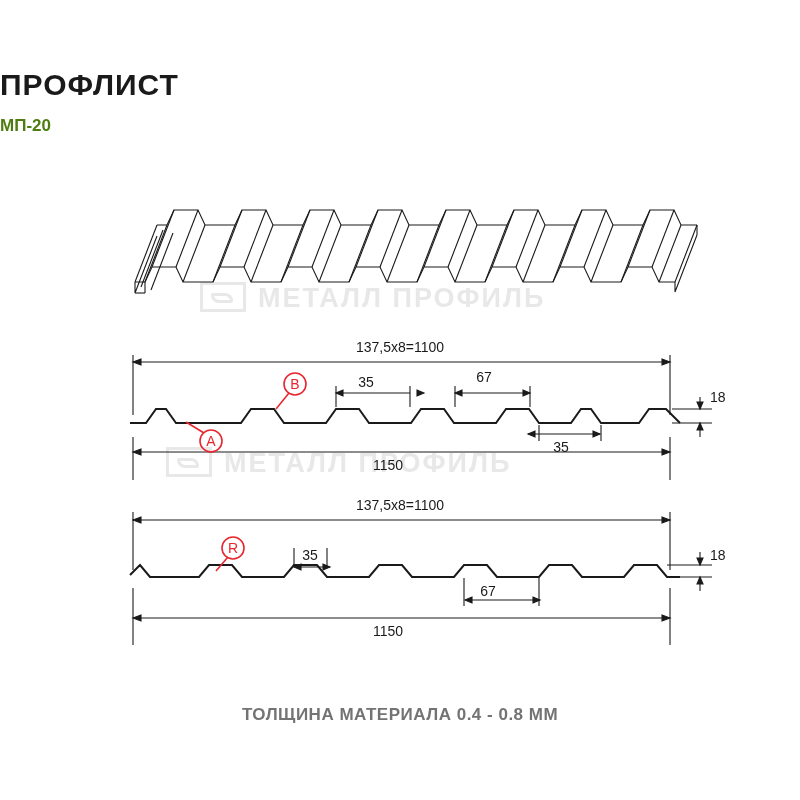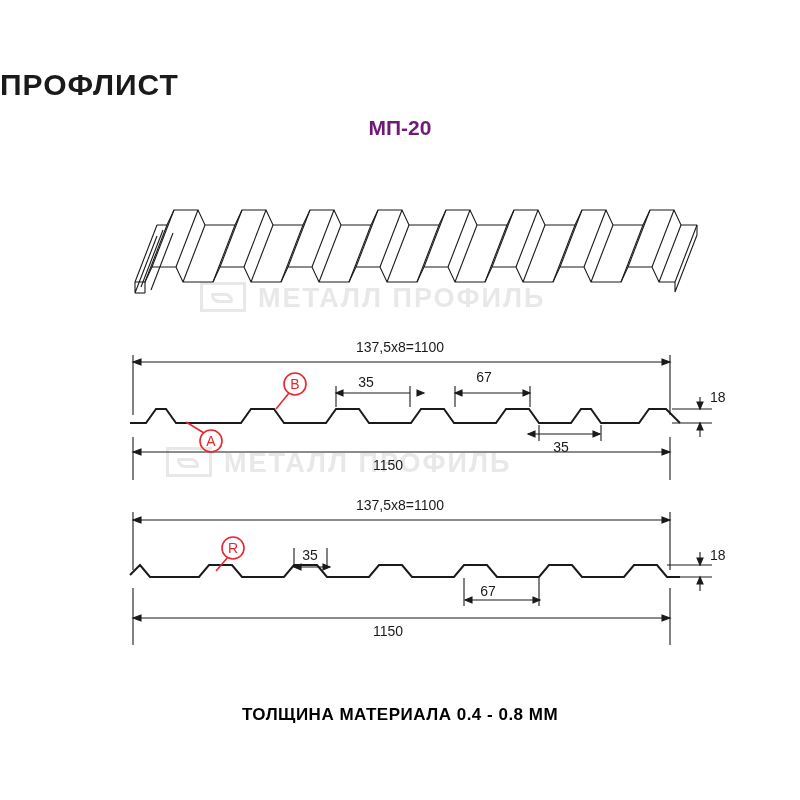--- a/index.html
+++ b/index.html
@@ -24,35 +24,35 @@
     font-size: 30px;
     font-weight: bold;
     letter-spacing: 1px;
     color: #1a1a1a;
   }
   .subtitle {
     position: absolute;
     left: 0;
     right: 0;
     top: 116px;
-    text-align: center;
-    font-size: 21px;
-    font-weight: bold;
-    color: #701a75;
+    text-align: left;
+    font-size: 17px;
+    font-weight: bold;
+    color: #4d7c0f;
   }
   .footer {
     position: absolute;
     left: 0;
     right: 0;
     top: 705px;
     text-align: center;
     font-size: 17px;
     font-weight: bold;
     letter-spacing: 0.5px;
-    color: #000000;
+    color: #737373;
   }
   svg.layer {
     position: absolute;
     left: 0;
     top: 0;
     width: 800px;
     height: 800px;
   }
   .wm {
     position: absolute;

